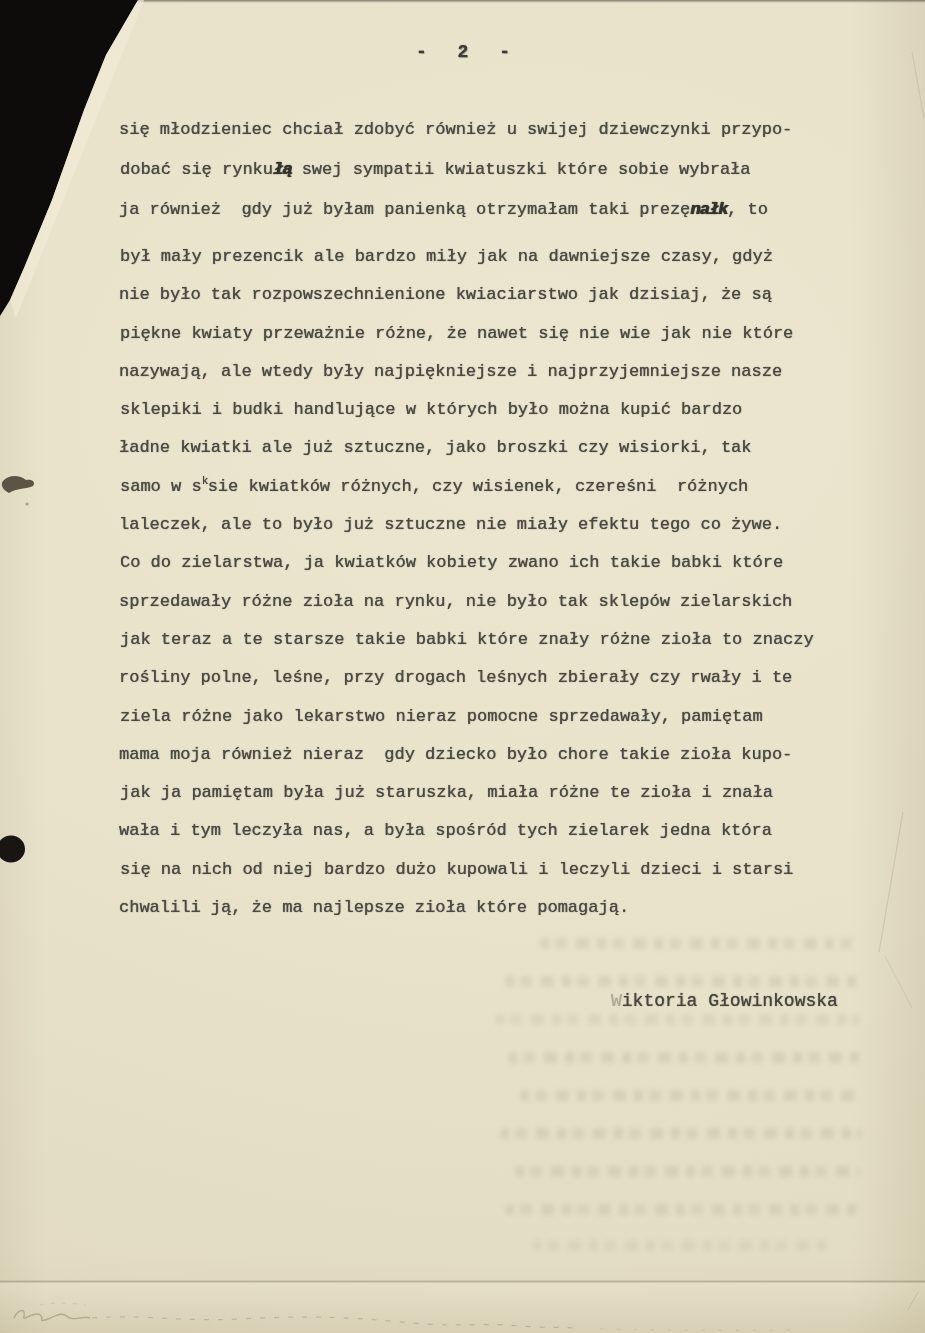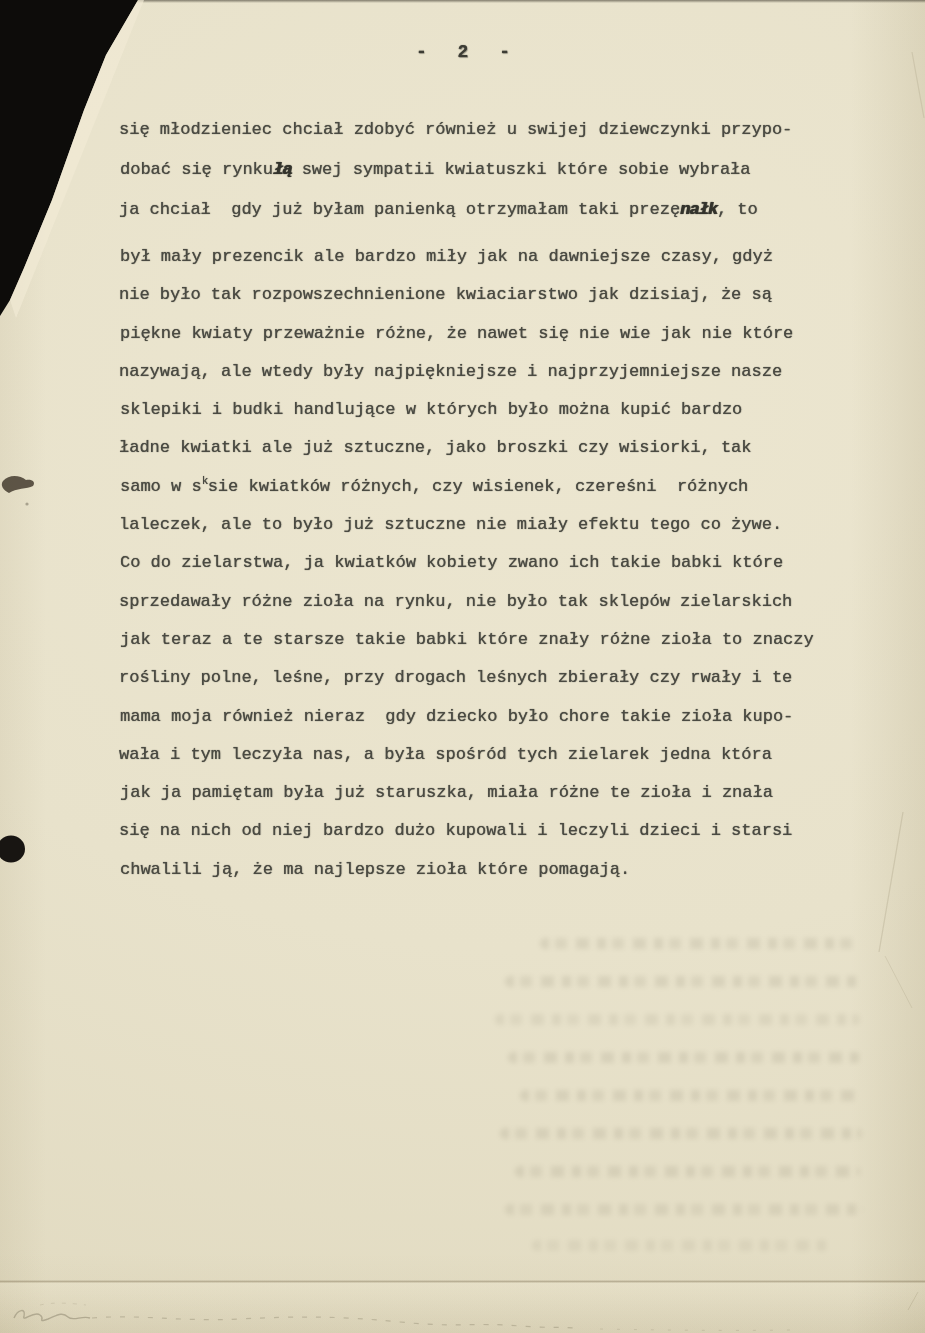--- a/index.html
+++ b/index.html
@@ -61,40 +61,42 @@
 
 <div class="sheet">
 
   <div class="top-edge"></div>
 
   <div class="page-number">- 2 -</div>
 
   <div class="body-text">
     <div class="line">się młodzieniec chciał zdobyć również u swijej dziewczynki przypo-</div>
     <div class="line"><span>dobać się rynku</span><span class="ov">łą</span><span> swej sympatii kwiatuszki które sobie wybrała</span></div>
-    <div class="line"><span>ja chciał  gdy już byłam panienką otrzymałam taki prezę</span><span class="ov">nałk</span><span>, to</span></div>
+    <div class="line"><span>ja również  gdy już byłam panienką otrzymałam taki prezę</span><span class="ov">nałk</span><span>, to</span></div>
     <div class="line">był mały prezencik ale bardzo miły jak na dawniejsze czasy, gdyż</div>
     <div class="line">nie było tak rozpowszechnienione kwiaciarstwo jak dzisiaj, że są</div>
     <div class="line">piękne kwiaty przeważnie różne, że nawet się nie wie jak nie które</div>
     <div class="line">nazywają, ale wtedy były najpiękniejsze i najprzyjemniejsze nasze</div>
     <div class="line">sklepiki i budki handlujące w których było można kupić bardzo</div>
     <div class="line">ładne kwiatki ale już sztuczne, jako broszki czy wisiorki, tak</div>
     <div class="line"><span>samo w s</span><span class="sup">k</span><span>sie kwiatków różnych, czy wisienek, czereśni  różnych</span></div>
     <div class="line">laleczek, ale to było już sztuczne nie miały efektu tego co żywe.</div>
     <div class="line">Co do zielarstwa, ja kwiatków kobiety zwano ich takie babki które</div>
     <div class="line">sprzedawały różne zioła na rynku, nie było tak sklepów zielarskich</div>
     <div class="line">jak teraz a te starsze takie babki które znały różne zioła to znaczy</div>
     <div class="line">rośliny polne, leśne, przy drogach leśnych zbierały czy rwały i te</div>
+    <div class="line">ziela różne jako lekarstwo nieraz pomocne sprzedawały, pamiętam</div>
     <div class="line">mama moja również nieraz  gdy dziecko było chore takie zioła kupo-</div>
+    <div class="line">jak ja pamiętam była już staruszka, miała różne te zioła i znała</div>
     <div class="line">wała i tym leczyła nas, a była spośród tych zielarek jedna która</div>
-    <div class="line">jak ja pamiętam była już staruszka, miała różne te zioła i znała</div>
     <div class="line">się na nich od niej bardzo dużo kupowali i leczyli dzieci i starsi</div>
     <div class="line">chwalili ją, że ma najlepsze zioła które pomagają.</div>
   </div>
 
+  <div class="signature"><span class="faint">W</span><span>iktoria Głowinkowska</span></div>
 
   <div class="ghost" style="left:540px;top:938px;width:320px;"></div>
   <div class="ghost" style="left:505px;top:976px;width:355px;"></div>
   <div class="ghost" style="left:495px;top:1014px;width:365px;opacity:.13;"></div>
   <div class="ghost" style="left:508px;top:1052px;width:352px;"></div>
   <div class="ghost" style="left:520px;top:1090px;width:338px;"></div>
   <div class="ghost" style="left:500px;top:1128px;width:362px;"></div>
   <div class="ghost" style="left:515px;top:1166px;width:345px;"></div>
   <div class="ghost" style="left:505px;top:1204px;width:358px;opacity:.15;"></div>
   <div class="ghost" style="left:532px;top:1240px;width:300px;opacity:.11;"></div>

